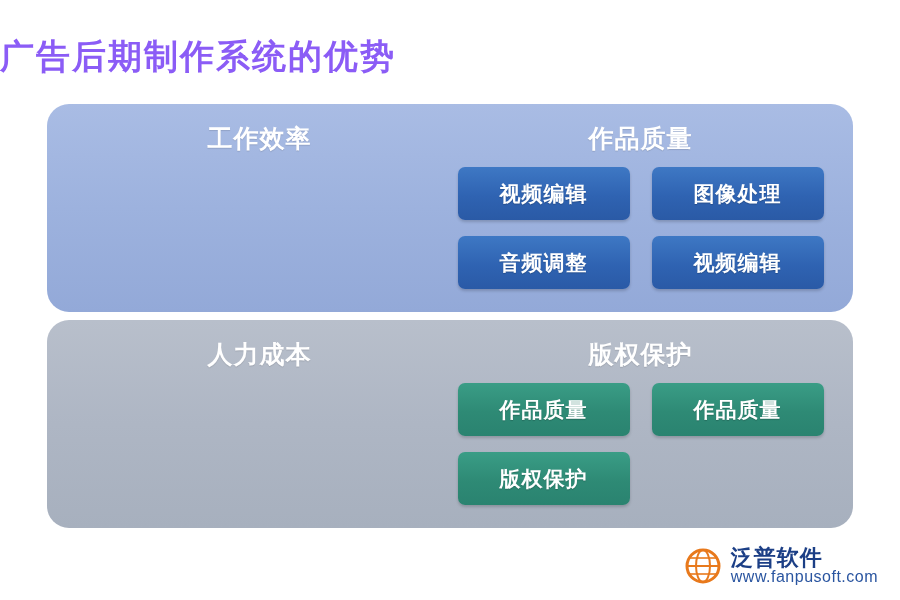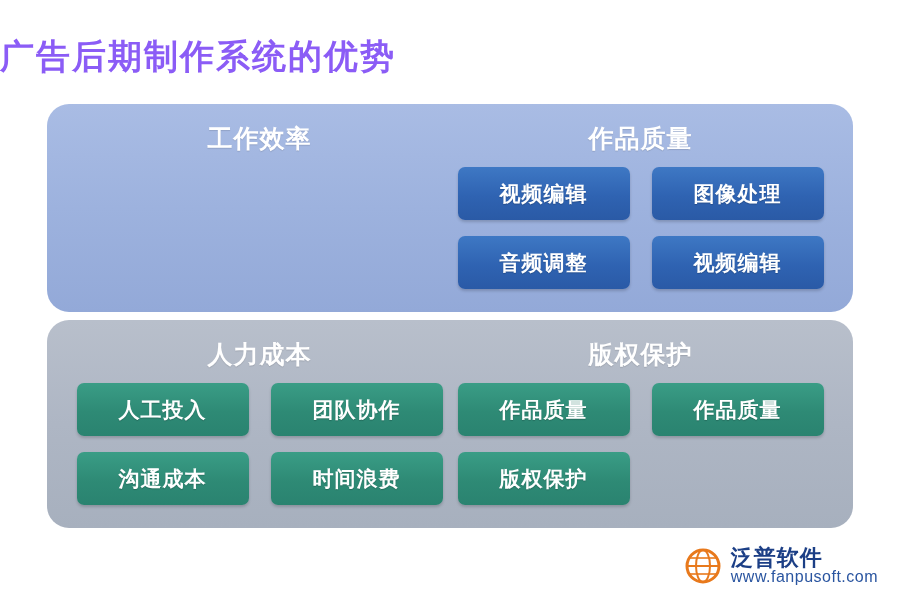--- a/index.html
+++ b/index.html
@@ -158,26 +158,20 @@
       </div>
 
     </div>
   </div>
 
   <div class="panel panel-gray">
     <div class="columns">
 
       <div class="column">
         <div class="col-head">人力成本</div>
-        <div class="cells">
-          <div class="cell cell-green">人工投入</div>
-          <div class="cell cell-green">团队协作</div>
-          <div class="cell cell-green">沟通成本</div>
-          <div class="cell cell-green">时间浪费</div>
-        </div>
       </div>
 
       <div class="column">
         <div class="col-head">版权保护</div>
         <div class="cells">
           <div class="cell cell-green">作品质量</div>
           <div class="cell cell-green">作品质量</div>
           <div class="cell cell-green">版权保护</div>
         </div>
       </div>

